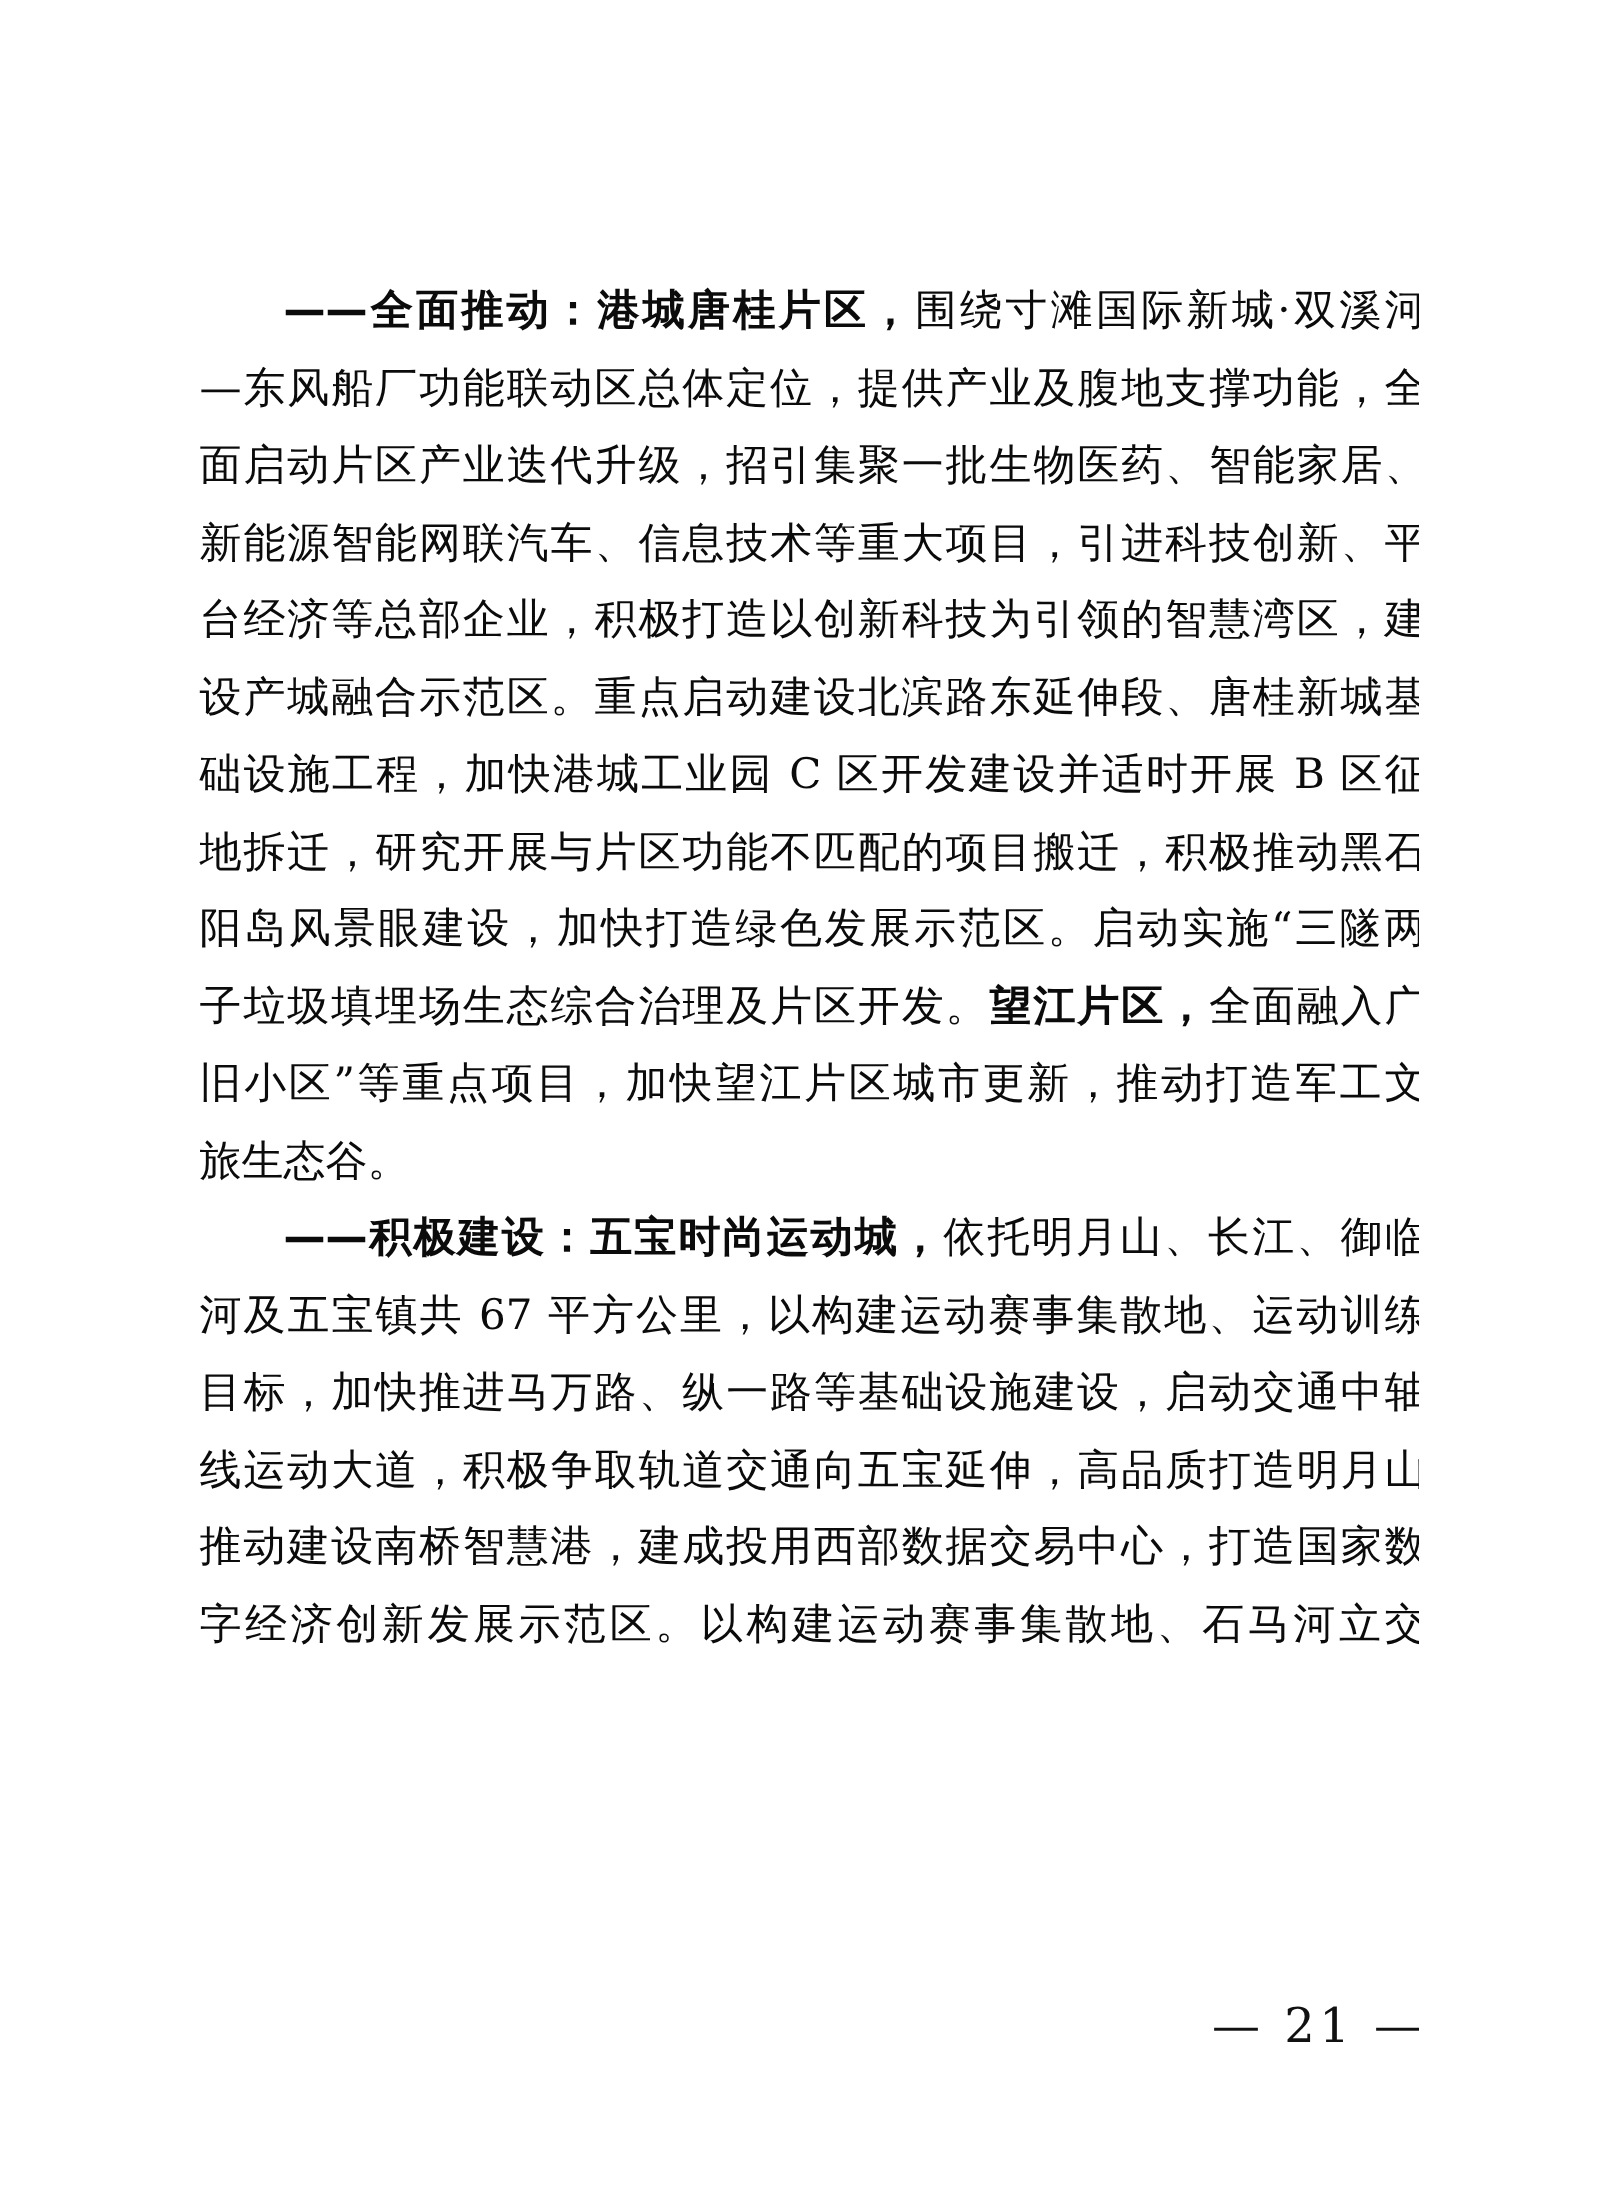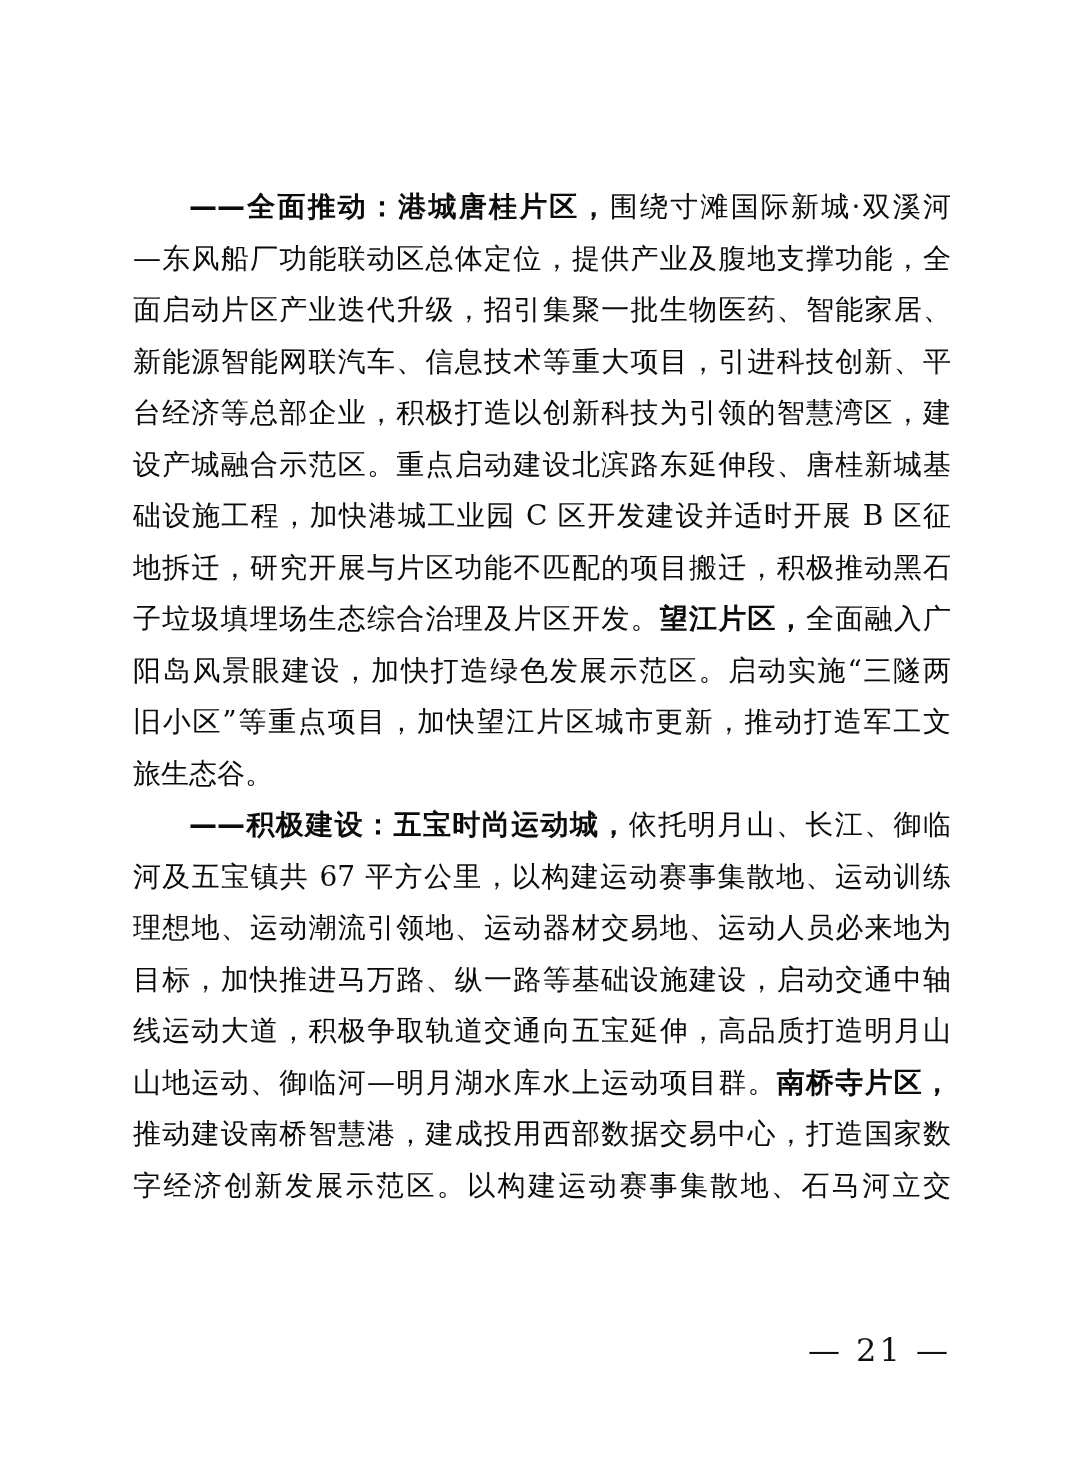--- a/index.html
+++ b/index.html
@@ -7,21 +7,20 @@
     padding: 0;
     background: #ffffff;
   }
   .page {
     position: relative;
     width: 946px;
     height: 1458px;
     background: #ffffff;
     overflow: hidden;
     font-family: "DejaVu Serif", "Liberation Serif", serif;
-    padding-left: 45px;
   }
   .text-block {
     position: absolute;
     left: 133px;
     top: 181px;
     width: 818px;
     font-size: 28px;
     line-height: 51.5px;
     color: #0b0b0b;
     font-family: "DejaVu Serif", "Liberation Serif", serif;
@@ -66,29 +65,27 @@
 <div class="page">
   <div class="text-block" id="text-block">
       <div class="line indent"><span class="run-lead">——全面推动：</span><span class="run-bold">港城唐桂片区，</span><span class="run-normal">围绕寸滩国际新城·双溪河</span></div>
       <div class="line"><span class="run-normal">—东风船厂功能联动区总体定位，提供产业及腹地支撑功能，全</span></div>
       <div class="line"><span class="run-normal">面启动片区产业迭代升级，招引集聚一批生物医药、智能家居、</span></div>
       <div class="line"><span class="run-normal">新能源智能网联汽车、信息技术等重大项目，引进科技创新、平</span></div>
       <div class="line"><span class="run-normal">台经济等总部企业，积极打造以创新科技为引领的智慧湾区，建</span></div>
       <div class="line"><span class="run-normal">设产城融合示范区。重点启动建设北滨路东延伸段、唐桂新城基</span></div>
       <div class="line"><span class="run-normal">础设施工程，加快港城工业园 C 区开发建设并适时开展 B 区征</span></div>
       <div class="line"><span class="run-normal">地拆迁，研究开展与片区功能不匹配的项目搬迁，积极推动黑石</span></div>
+      <div class="line"><span class="run-normal">阳岛风景眼建设，加快打造绿色发展示范区。启动实施“三隧两</span></div>
       <div class="line"><span class="run-normal">子垃圾填埋场生态综合治理及片区开发。</span><span class="run-bold">望江片区，</span><span class="run-normal">全面融入广</span></div>
-      <div class="line"><span class="run-normal">阳岛风景眼建设，加快打造绿色发展示范区。启动实施“三隧两</span></div>
       <div class="line"><span class="run-normal">旧小区”等重点项目，加快望江片区城市更新，推动打造军工文</span></div>
       <div class="line no-stretch"><span class="run-normal">旅生态谷。</span></div>
       <div class="line indent"><span class="run-lead">——积极建设：</span><span class="run-bold">五宝时尚运动城，</span><span class="run-normal">依托明月山、长江、御临</span></div>
       <div class="line"><span class="run-normal">河及五宝镇共 67 平方公里，以构建运动赛事集散地、运动训练</span></div>
-      <div class="line"><span class="run-normal">理想地、运动潮流引领地、运动器材交易地、运动人员必来地为</span></div>
       <div class="line"><span class="run-normal">目标，加快推进马万路、纵一路等基础设施建设，启动交通中轴</span></div>
       <div class="line"><span class="run-normal">线运动大道，积极争取轨道交通向五宝延伸，高品质打造明月山</span></div>
-      <div class="line"><span class="run-normal">山地运动、御临河—明月湖水库水上运动项目群。</span><span class="run-bold">南桥寺片区，</span></div>
       <div class="line"><span class="run-normal">推动建设南桥智慧港，建成投用西部数据交易中心，打造国家数</span></div>
       <div class="line"><span class="run-normal">字经济创新发展示范区。以构建运动赛事集散地、石马河立交</span></div>
     </div>
   <div class="footer">
     <span>— 21 —</span>
   </div>
 </div>
 
 </body></html>

